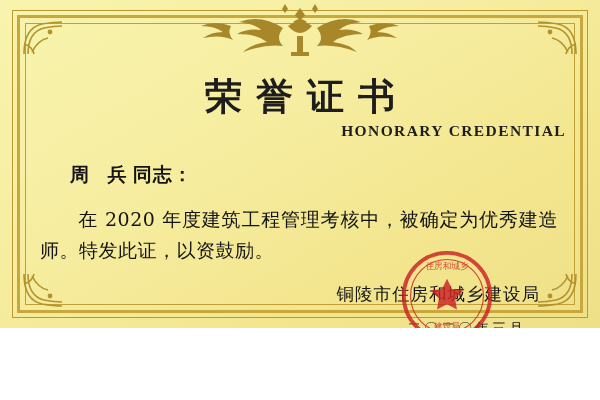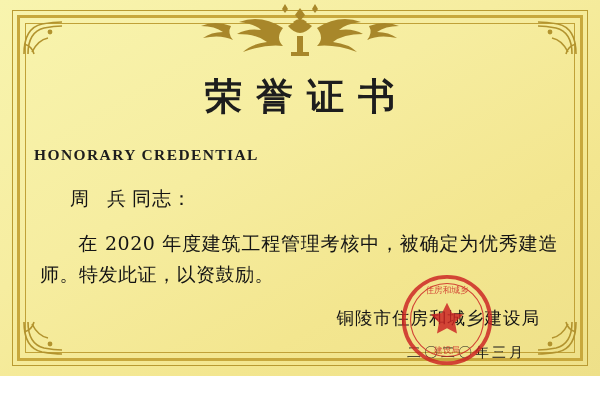--- a/index.html
+++ b/index.html
@@ -9,21 +9,21 @@
     height: 400px;
     overflow: hidden;
     background: #ffffff;
   }
   body {
     font-family: "Liberation Serif", serif;
   }
   .certificate {
     position: relative;
     width: 600px;
-    height: 376px;
+    height: 328px;
     background: #f7f2a8;
     background: linear-gradient(150deg, #f8f4ae 0%, #f6eda0 40%, #f3e68f 70%, #eee089 100%);
     box-sizing: border-box;
     overflow: hidden;
   }
   
   .frame-outer {
     position: absolute;
     left: 12px;
     top: 10px;
@@ -83,34 +83,34 @@
     text-align: center;
     font-family: "DejaVu Serif", serif;
     font-size: 37px;
     font-weight: bold;
     letter-spacing: 14px;
     color: #1d1d1d;
     margin-top: 12px;
     text-indent: 14px;
   }
   .title-en {
-    text-align: left;
+    text-align: right;
     font-family: "Liberation Serif", serif;
     font-size: 15.5px;
     font-weight: bold;
     letter-spacing: 1.4px;
     color: #1d1d1d;
-    margin-top: 24px;
+    margin-top: 0;
   }
   .recipient {
     margin-top: 22px;
     padding-left: 36px;
     font-family: "DejaVu Serif", serif;
     font-size: 19px;
-    font-weight: normal;
+    font-weight: bold;
     color: #141414;
     letter-spacing: 1px;
   }
   .recipient .name {
     display: inline-block;
     min-width: 62px;
     letter-spacing: 6px;
   }
   .body-text {
     margin-top: 16px;

